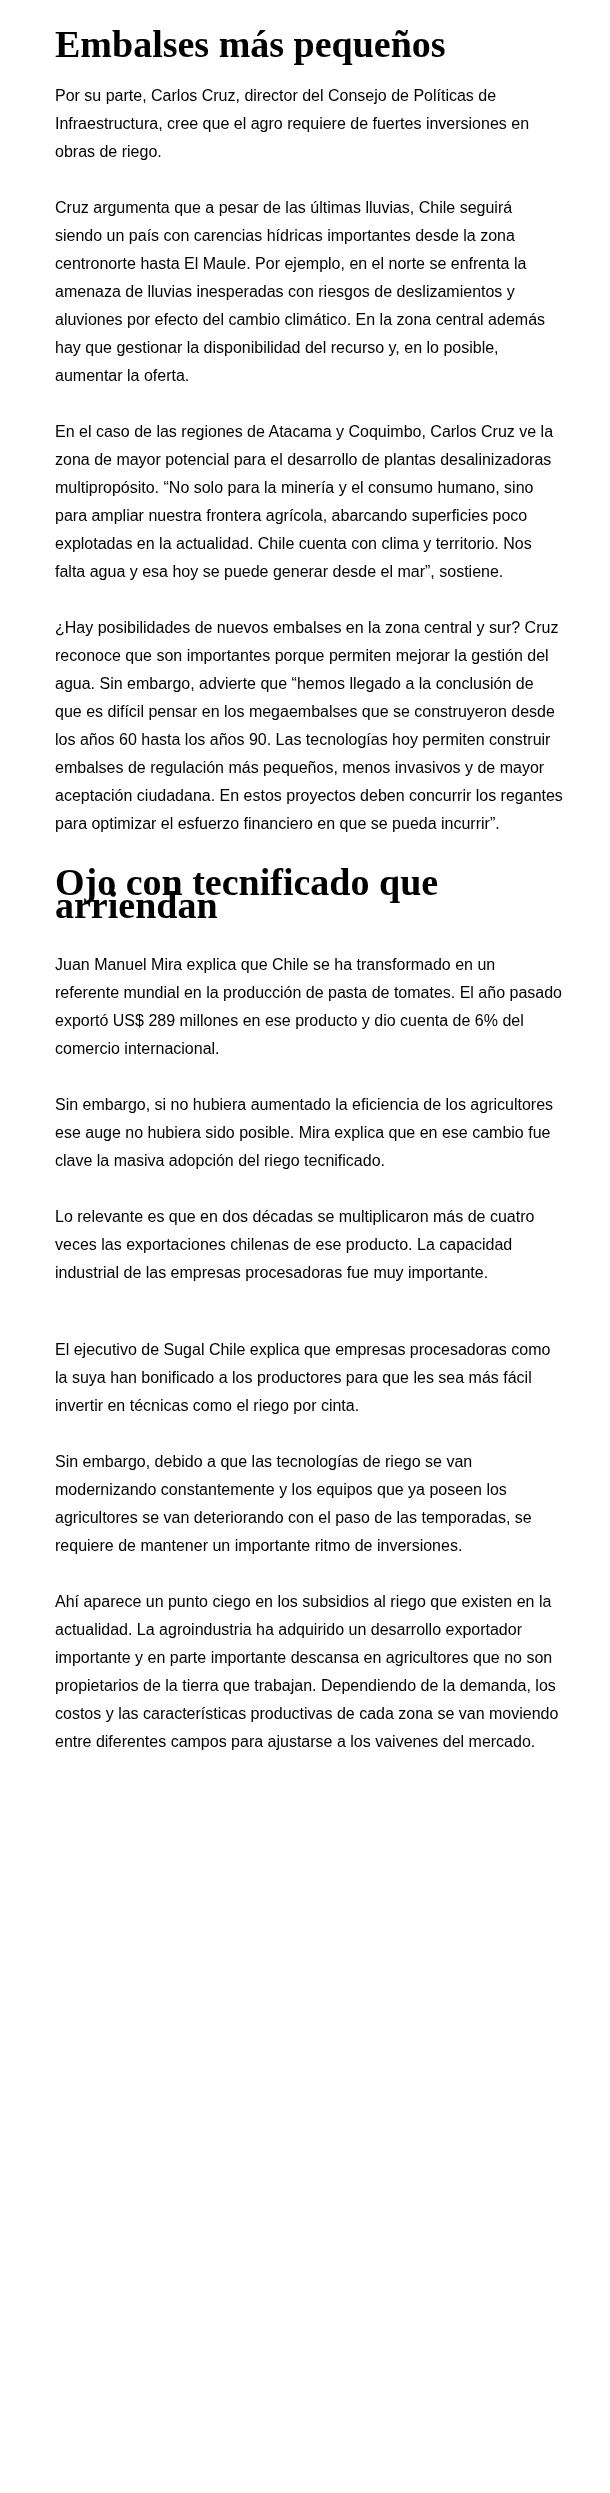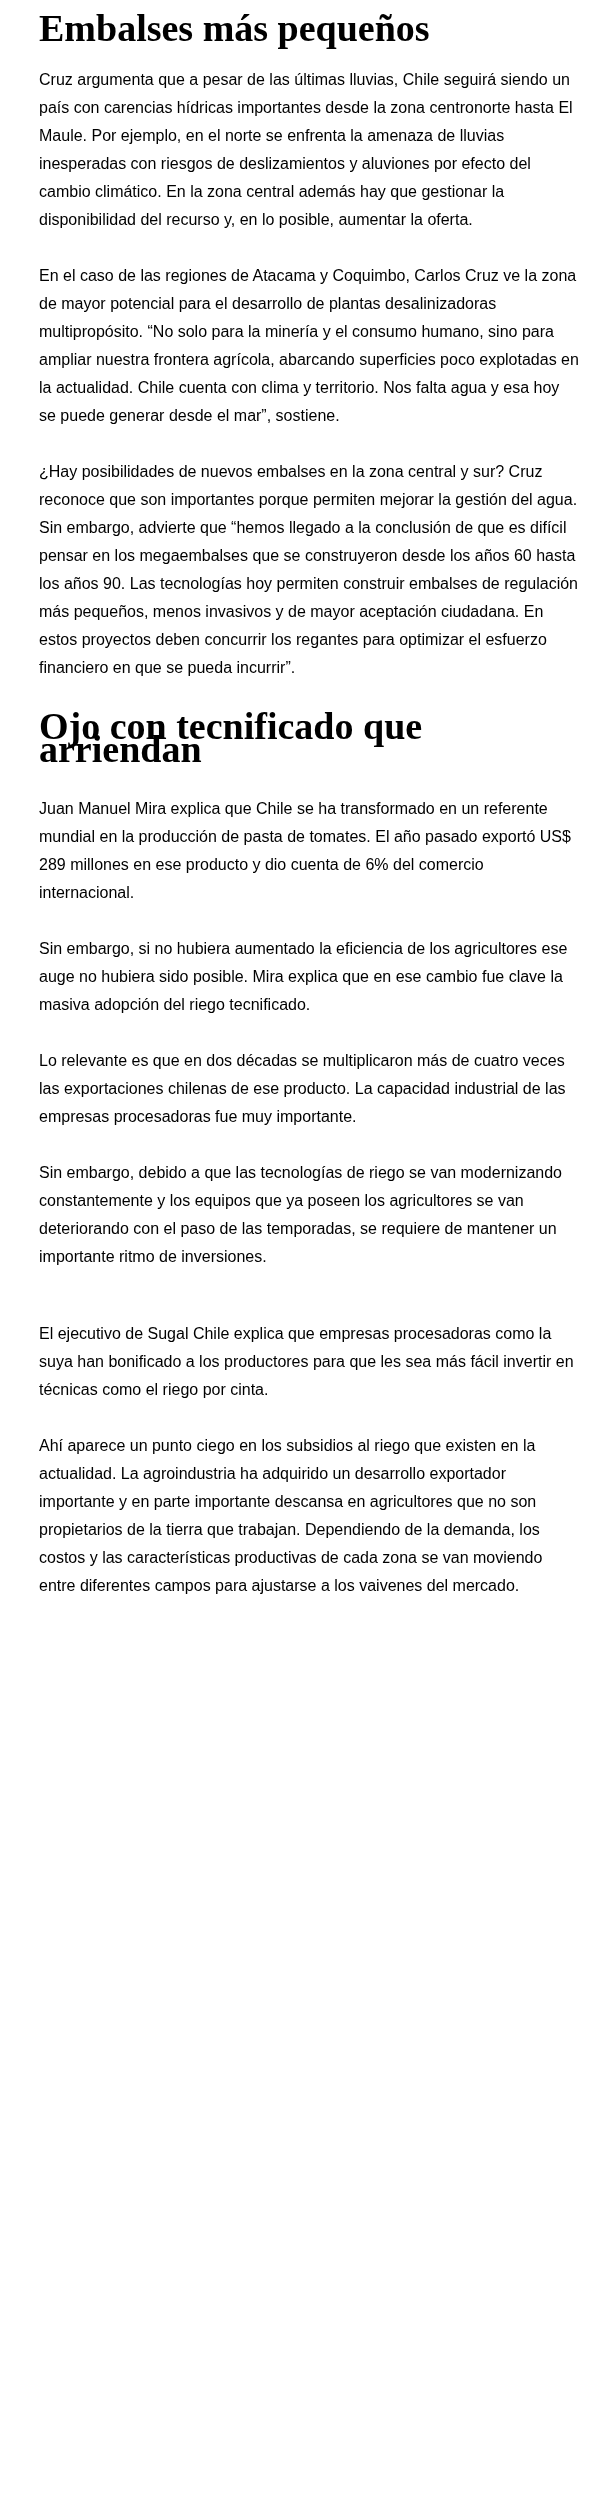--- a/index.html
+++ b/index.html
@@ -10,21 +10,21 @@
   body {
     width: 610px;
     min-height: 2493px;
     overflow: hidden;
     box-sizing: border-box;
     padding: 17px 31px 50px 39px;
     font-family: "Liberation Sans", sans-serif;
     color: #000000;
     -webkit-font-smoothing: antialiased;
   }
-  section { margin: 0; padding: 0; }
+  section { margin: 16px; padding: 0; }
   h2.headline {
     font-family: "Liberation Serif", serif;
     font-weight: 700;
     font-size: 38px;
     line-height: 23px;
     letter-spacing: 0;
     color: #000000;
     margin: 0 0 26px 0;
   }
   h2.headline.second {
@@ -40,28 +40,29 @@
     margin-top: 49px;
   }
 </style>
 </head>
 <body>
 
 <article>
 
   <section>
     <h2 class="headline">Embalses más pequeños</h2>
+    <p class="body-text">Por su parte, Carlos Cruz, director del Consejo de Políticas de Infraestructura, cree que el agro requiere de fuertes inversiones en obras de riego.</p>
     <p class="body-text">Cruz argumenta que a pesar de las últimas lluvias, Chile seguirá siendo un país con carencias hídricas importantes desde la zona centronorte hasta El Maule. Por ejemplo, en el norte se enfrenta la amenaza de lluvias inesperadas con riesgos de deslizamientos y aluviones por efecto del cambio climático. En la zona central además hay que gestionar la disponibilidad del recurso y, en lo posible, aumentar la oferta.</p>
     <p class="body-text">En el caso de las regiones de Atacama y Coquimbo, Carlos Cruz ve la zona de mayor potencial para el desarrollo de plantas desalinizadoras multipropósito. “No solo para la minería y el consumo humano, sino para ampliar nuestra frontera agrícola, abarcando superficies poco explotadas en la actualidad. Chile cuenta con clima y territorio. Nos falta agua y esa hoy se puede generar desde el mar”, sostiene.</p>
     <p class="body-text">¿Hay posibilidades de nuevos embalses en la zona central y sur? Cruz reconoce que son importantes porque permiten mejorar la gestión del agua. Sin embargo, advierte que “hemos llegado a la conclusión de que es difícil pensar en los megaembalses que se construyeron desde los años 60 hasta los años 90. Las tecnologías hoy permiten construir embalses de regulación más pequeños, menos invasivos y de mayor aceptación ciudadana. En estos proyectos deben concurrir los regantes para optimizar el esfuerzo financiero en que se pueda incurrir”.</p>
   </section>
 
   <section>
     <h2 class="headline second">Ojo con tecnificado que arriendan</h2>
     <p class="body-text">Juan Manuel Mira explica que Chile se ha transformado en un referente mundial en la producción de pasta de tomates. El año pasado exportó US$ 289 millones en ese producto y dio cuenta de 6% del comercio internacional.</p>
     <p class="body-text">Sin embargo, si no hubiera aumentado la eficiencia de los agricultores ese auge no hubiera sido posible. Mira explica que en ese cambio fue clave la masiva adopción del riego tecnificado.</p>
     <p class="body-text">Lo relevante es que en dos décadas se multiplicaron más de cuatro veces las exportaciones chilenas de ese producto. La capacidad industrial de las empresas procesadoras fue muy importante.</p>
+    <p class="body-text extra-gap">El ejecutivo de Sugal Chile explica que empresas procesadoras como la suya han bonificado a los productores para que les sea más fácil invertir en técnicas como el riego por cinta.</p>
     <p class="body-text">Sin embargo, debido a que las tecnologías de riego se van modernizando constantemente y los equipos que ya poseen los agricultores se van deteriorando con el paso de las temporadas, se requiere de mantener un importante ritmo de inversiones.</p>
-    <p class="body-text extra-gap">El ejecutivo de Sugal Chile explica que empresas procesadoras como la suya han bonificado a los productores para que les sea más fácil invertir en técnicas como el riego por cinta.</p>
     <p class="body-text">Ahí aparece un punto ciego en los subsidios al riego que existen en la actualidad. La agroindustria ha adquirido un desarrollo exportador importante y en parte importante descansa en agricultores que no son propietarios de la tierra que trabajan. Dependiendo de la demanda, los costos y las características productivas de cada zona se van moviendo entre diferentes campos para ajustarse a los vaivenes del mercado.</p>
   </section>
 
 </article>
 
 </body></html>

